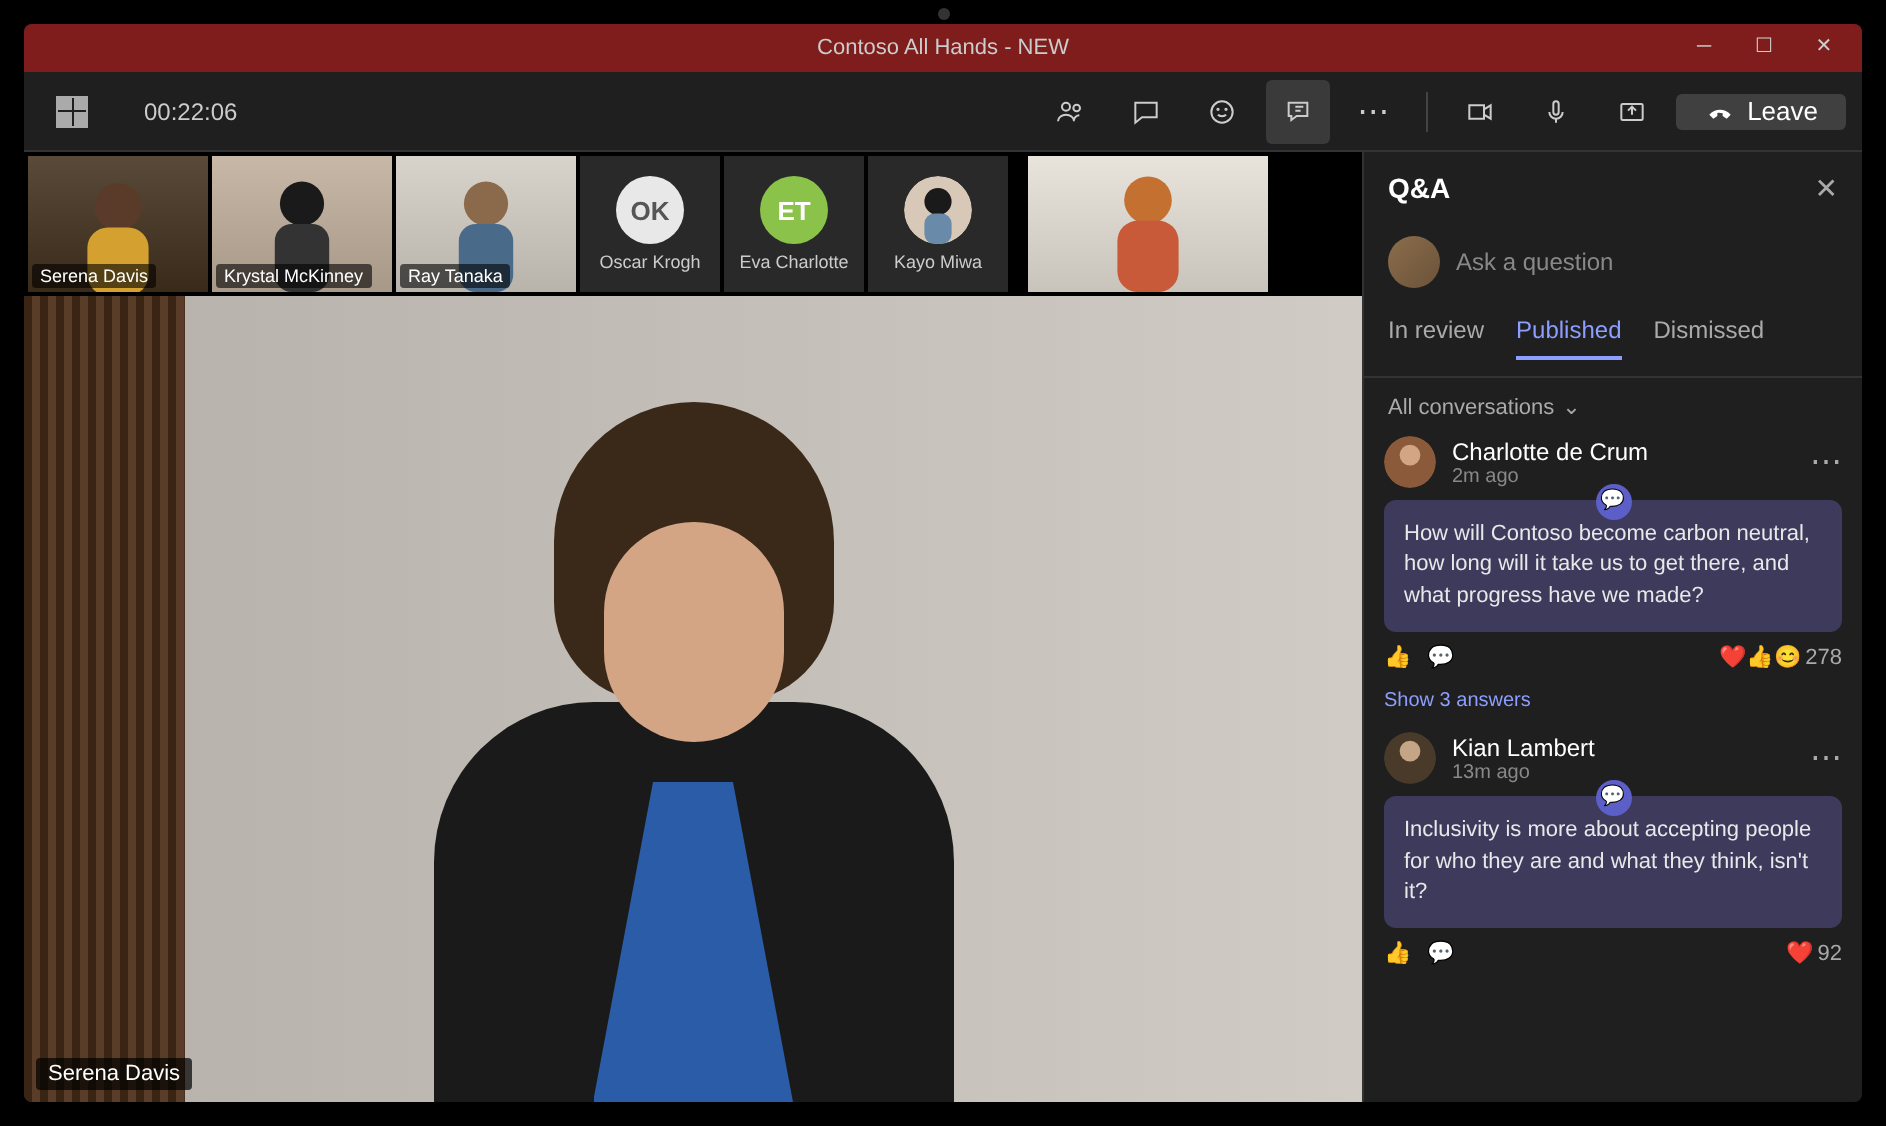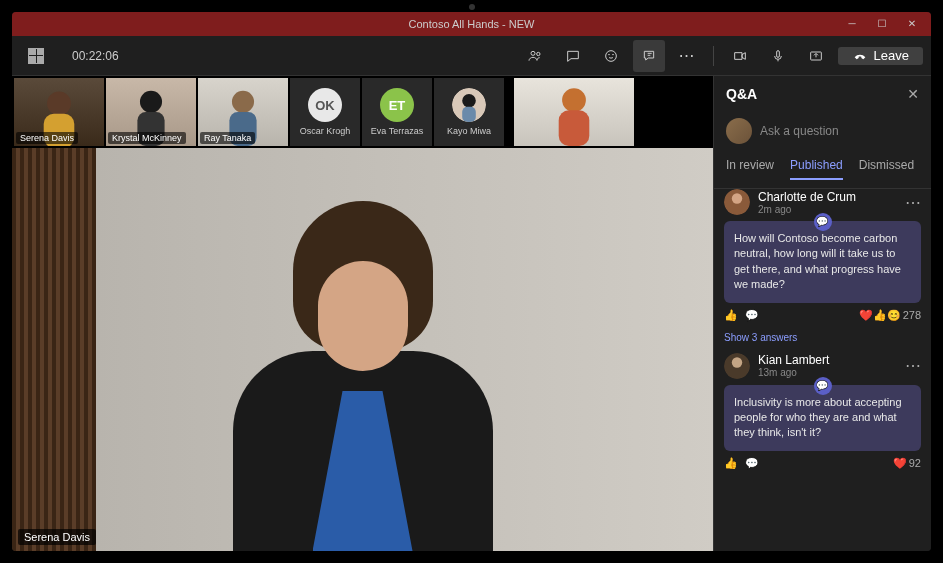--- a/index.html
+++ b/index.html
@@ -32,21 +32,21 @@
 .overflow-circle{width:40px;height:40px;border-radius:50%;background:#444;display:flex;align-items:center;justify-content:center;font-size:12px;color:#fff}
 .spotlight{width:120px;margin-left:8px}
 .stage{flex:1;position:relative;background:linear-gradient(90deg,#4a3020 0%,#4a3020 12%,#b8b4ad 12%,#d0ccc5 100%)}
 .stage::before{content:'';position:absolute;left:0;top:0;bottom:0;width:12%;background:repeating-linear-gradient(90deg,#3a2515 0,#3a2515 4px,#5a3d28 4px,#5a3d28 8px)}
 .speaker{position:absolute;left:50%;bottom:0;transform:translateX(-50%);width:340px;height:340px}
 .speaker-body{position:absolute;bottom:0;left:50%;transform:translateX(-50%);width:260px;height:200px;background:#1a1a1a;border-radius:80px 80px 0 0}
 .speaker-v{position:absolute;bottom:0;left:50%;transform:translateX(-50%);width:100px;height:160px;background:#2a5ca8;clip-path:polygon(30% 0,70% 0,100% 100%,0 100%)}
 .speaker-head{position:absolute;bottom:180px;left:50%;transform:translateX(-50%);width:90px;height:110px;background:#d4a585;border-radius:45px}
 .speaker-hair{position:absolute;bottom:200px;left:50%;transform:translateX(-50%);width:140px;height:150px;background:#3a2818;border-radius:70px 70px 50px 50px}
 .stage-label{position:absolute;bottom:6px;left:6px;background:rgba(0,0,0,0.7);color:#fff;padding:2px 6px;font-size:11px;border-radius:2px}
-.qa-panel{width:218px;background:#1f1f1f;display:flex;flex-direction:column;border-left:1px solid #333}
+.qa-panel{width:250px;background:#1f1f1f;display:flex;flex-direction:column;border-left:1px solid #333}
 .qa-header{display:flex;align-items:center;justify-content:space-between;padding:10px 12px;color:#fff}
 .qa-title{font-size:14px;font-weight:600}
 .qa-close{color:#aaa;cursor:pointer;font-size:14px}
 .ask-row{display:flex;align-items:center;gap:8px;padding:6px 12px}
 .ask-avatar{width:26px;height:26px;border-radius:50%;background:linear-gradient(135deg,#8a6d4b,#6b5239)}
 .ask-input{color:#888;font-size:12px}
 .qa-tabs{display:flex;gap:16px;padding:8px 12px;border-bottom:1px solid #333;font-size:12px}
 .qa-tab{color:#aaa;cursor:pointer;padding-bottom:6px}
 .qa-tab.active{color:#8c9eff;border-bottom:2px solid #8c9eff}
 .qa-filter{padding:8px 12px;color:#aaa;font-size:11px;display:flex;align-items:center;gap:4px;cursor:pointer}
@@ -177,21 +177,21 @@
                 <rect x="34" y="40" width="32" height="40" rx="10" fill="#4a6a8a"></rect>
               </svg>
             <div class="tile-label">Ray Tanaka</div>
           </div>
           <div class="tile name-only">
             <div class="avatar-circle" style="background:#e8e8e8;color:#555">OK</div>
             <div class="name-below">Oscar Krogh</div>
           </div>
           <div class="tile name-only">
             <div class="avatar-circle" style="background:#8bc34a;color:#fff">ET</div>
-            <div class="name-below">Eva Terrazas</div>
+            <div class="name-below">Eva Charlotte</div>
           </div>
           <div class="tile name-only">
             <svg class="avatar-img" viewBox="0 0 40 40">
                 <circle cx="20" cy="20" r="20" fill="#d8c8b8"></circle>
                 <circle cx="20" cy="15" r="8" fill="#1a1a1a"></circle>
                 <rect x="12" y="22" width="16" height="18" rx="6" fill="#6a8aaa"></rect>
               </svg>
             <div class="name-below">Kayo Miwa</div>
           </div>
           <div class="tile spotlight" style="background:linear-gradient(#e8e4dc,#c8c4bc)">
@@ -219,20 +219,24 @@
           <span class="qa-close">✕</span>
         </div>
         <div class="ask-row">
           <div class="ask-avatar"></div>
           <span class="ask-input">Ask a question</span>
         </div>
         <div class="qa-tabs">
           <div class="qa-tab">In review</div>
           <div class="qa-tab active">Published</div>
           <div class="qa-tab">Dismissed</div>
+        </div>
+        <div class="qa-filter">
+          <span>All conversations</span>
+          <span>⌄</span>
         </div>
         <div class="qa-list">
           <div class="qa-item">
             <div class="qa-author">
               <svg class="qa-avatar" viewBox="0 0 30 30">
                   <circle cx="15" cy="15" r="15" fill="#8a5a3a"></circle>
                   <circle cx="15" cy="11" r="6" fill="#d4a585"></circle>
                 </svg>
               <div class="qa-meta">
                 <span class="qa-name">Charlotte de Crum</span>

